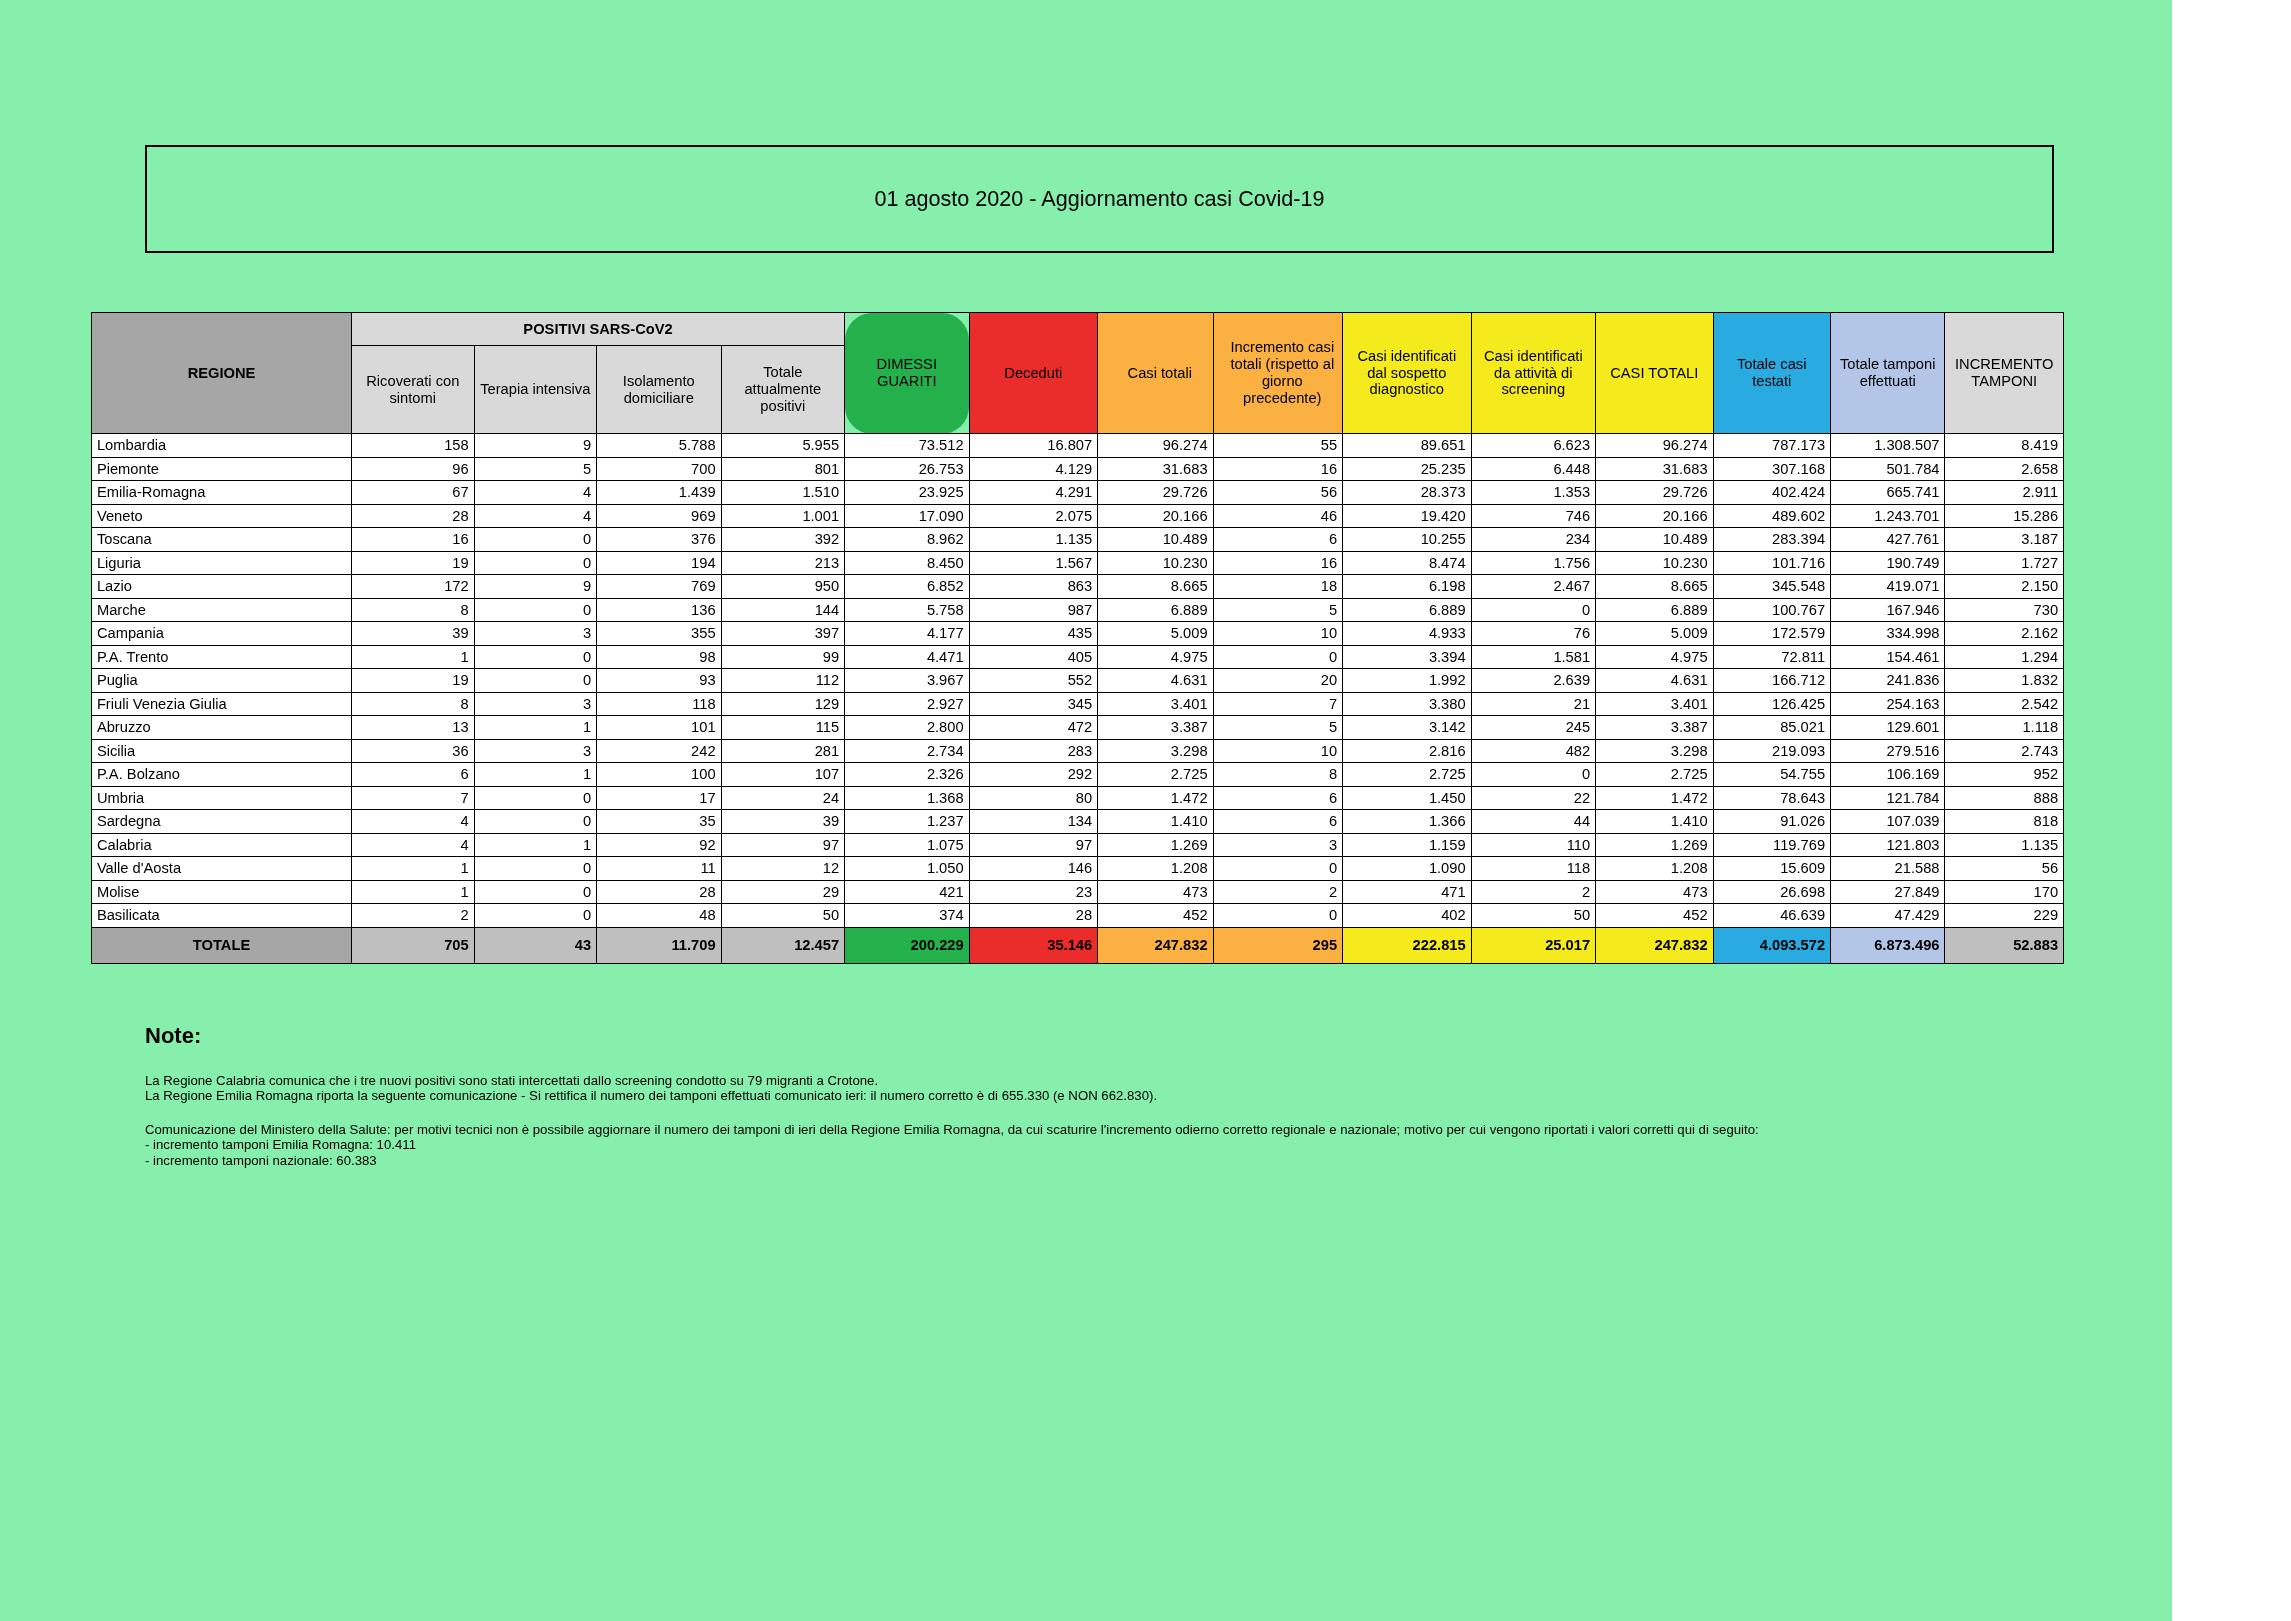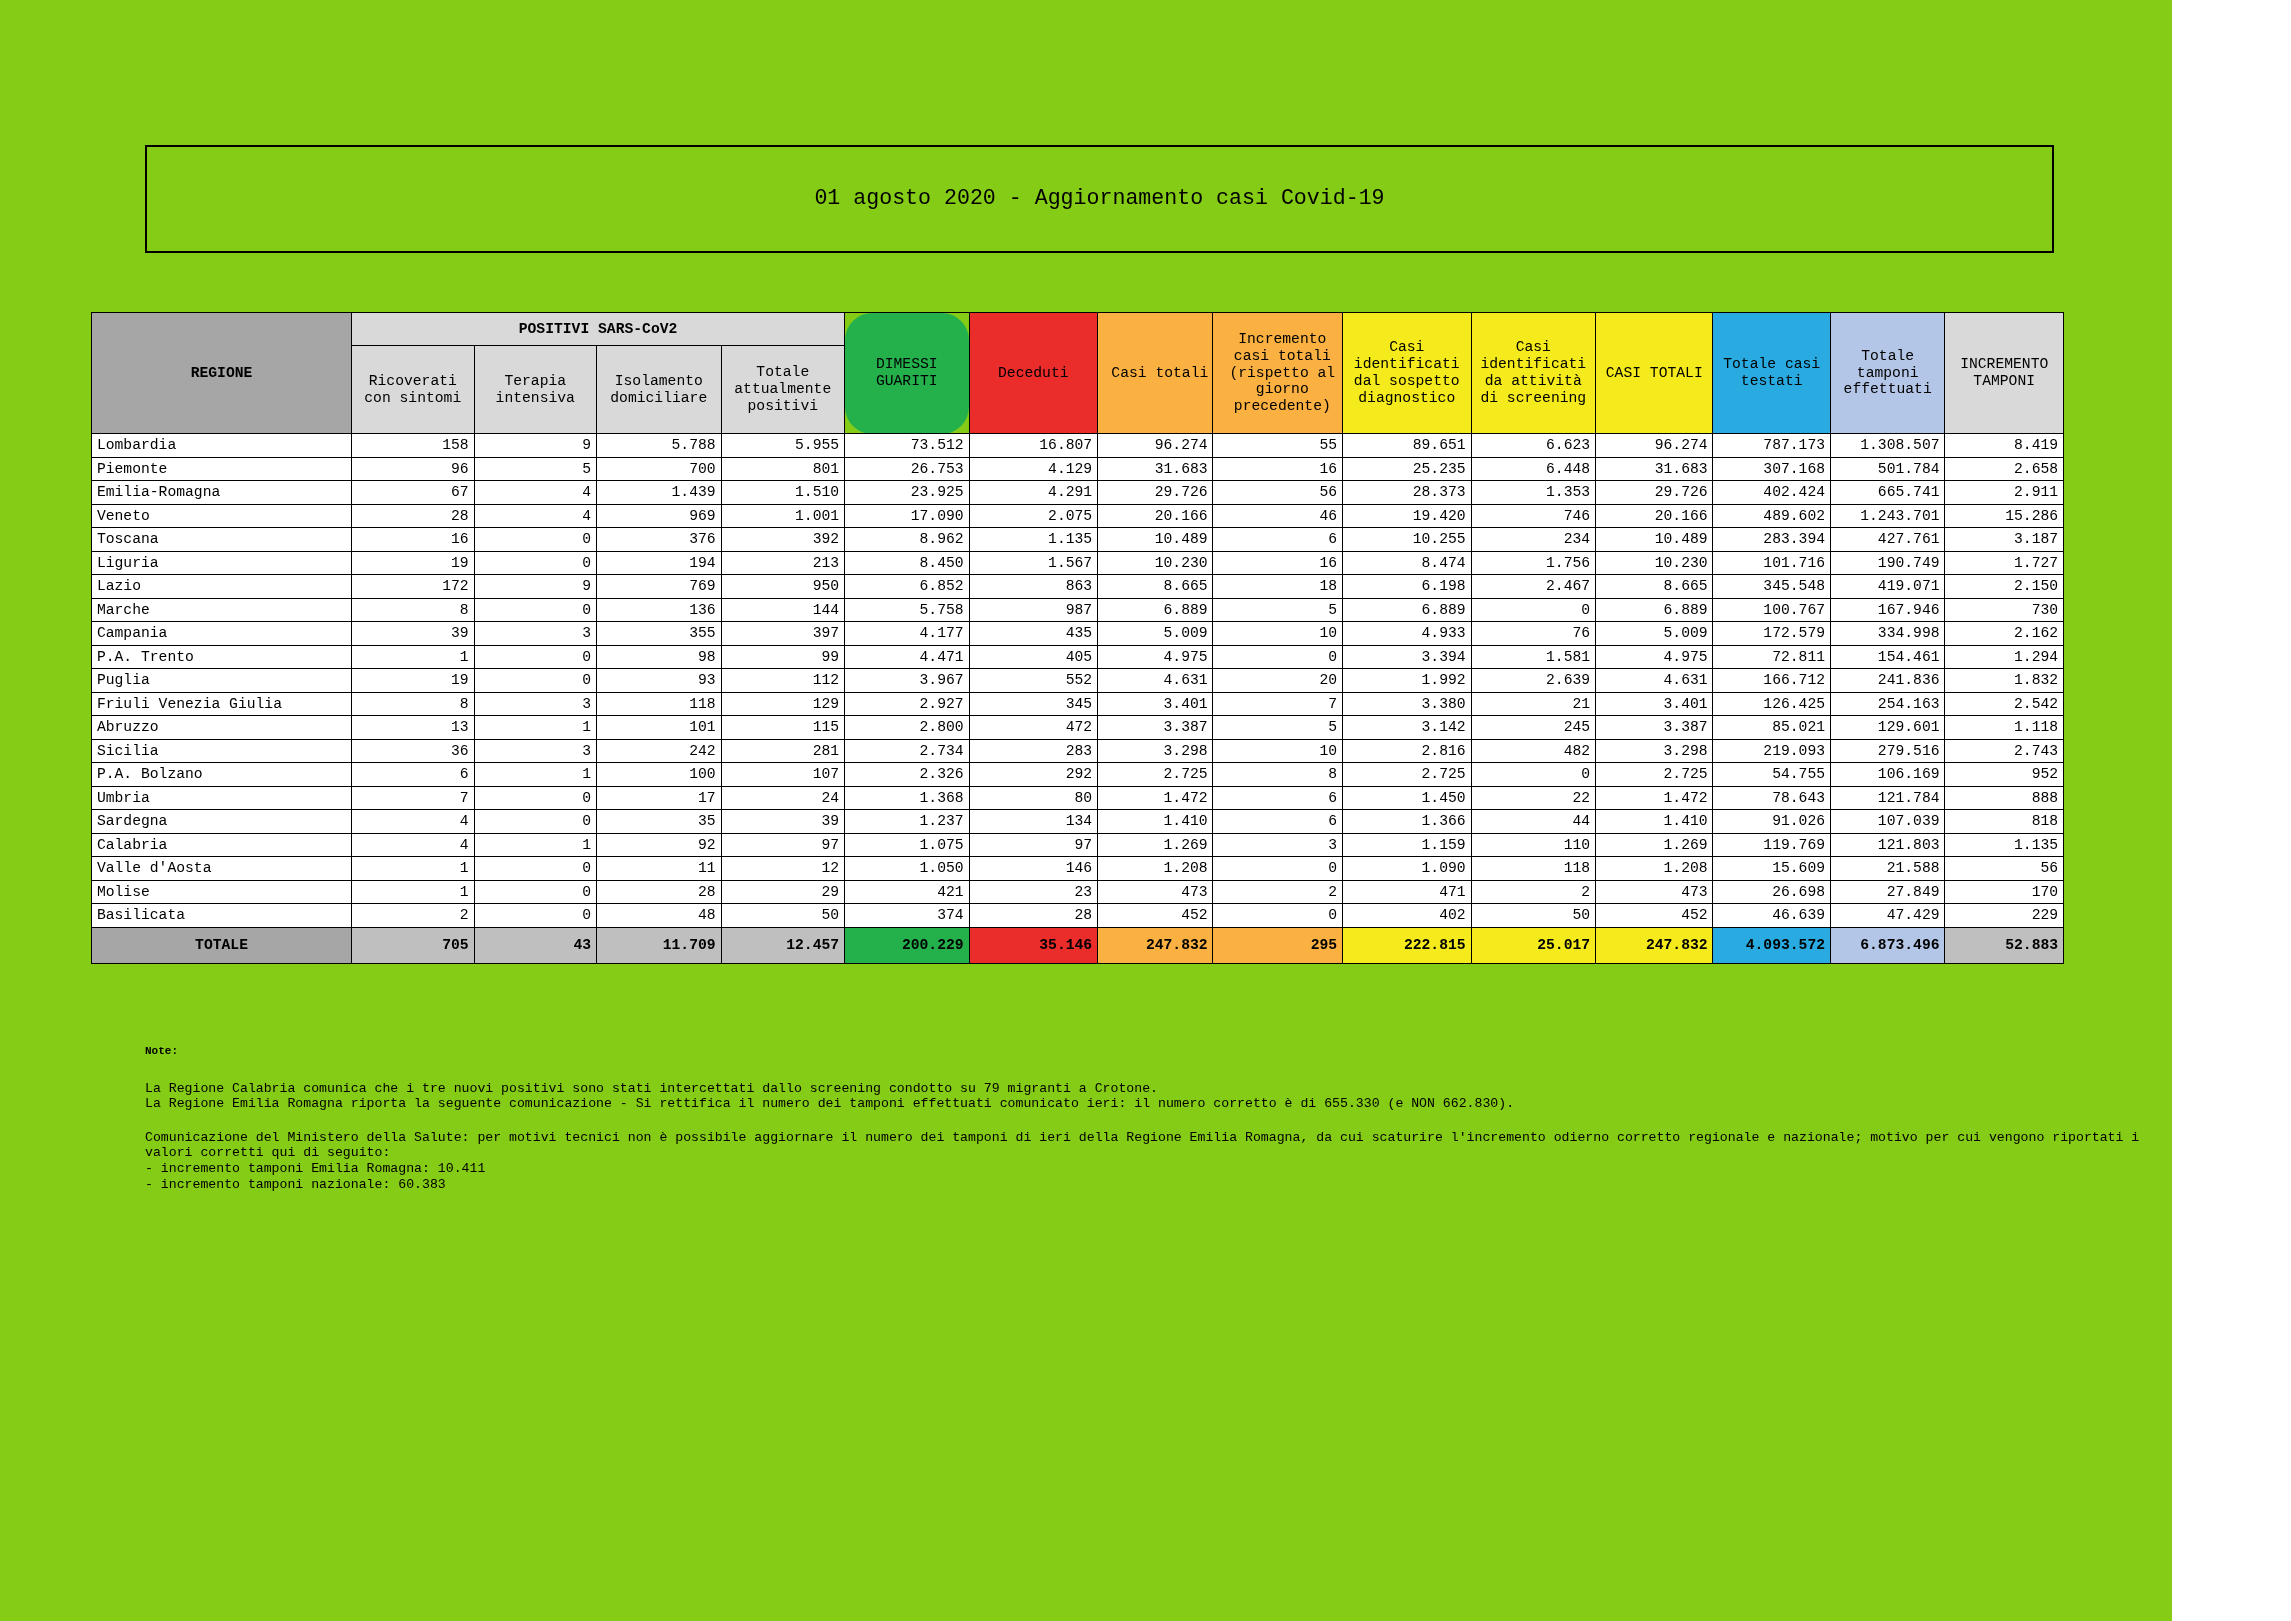--- a/index.html
+++ b/index.html
@@ -5,23 +5,22 @@
   html, body {
     margin: 0;
     padding: 0;
     background: #ffffff;
     font-family: "Liberation Sans", sans-serif;
   }
   #page {
     position: relative;
     width: 2172px;
     height: 1621px;
-    background: #84cc16;
+    background: #86efac;
     overflow: hidden;
-    font-family: Liberation Mono, monospace;
   }
   
   .title-box {
     position: absolute;
     left: 145px;
     top: 145px;
     width: 1909px;
     height: 108px;
     border: 2px solid #000;
     box-sizing: border-box;
@@ -98,24 +97,23 @@
   
   th.h9, th.h12, td.c9, td.c12 { border-left: 3.9px solid #000; }
   
   .notes {
     position: absolute;
     left: 145px;
     top: 1023px;
     color: #000;
   }
   .notes .heading {
-    font-size: 11px;
+    font-size: 22px;
     font-weight: bold;
     margin-bottom: 23.5px;
-    margin-top: 22px;
   }
   .notes .line { font-size: 13.2px; line-height: 15.7px; }
   .notes .gap  { height: 17.6px; }
 </style>
 </head>
 <body>
 
 <div id="page">
 
   <div class="title-box">

